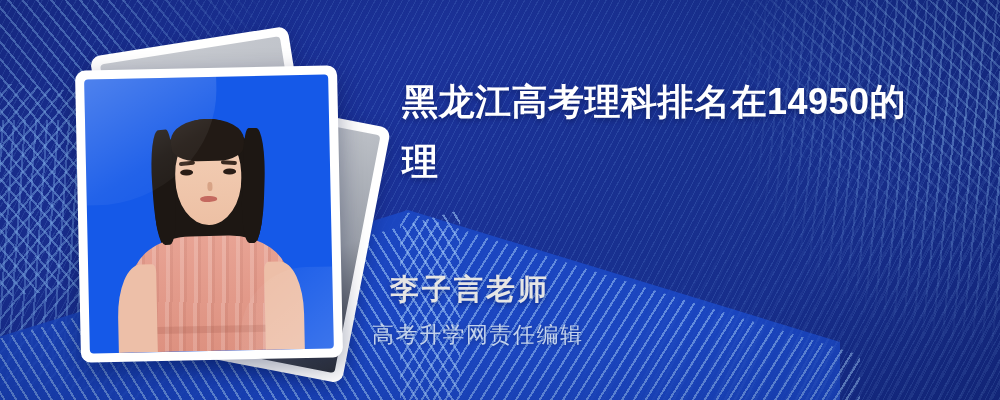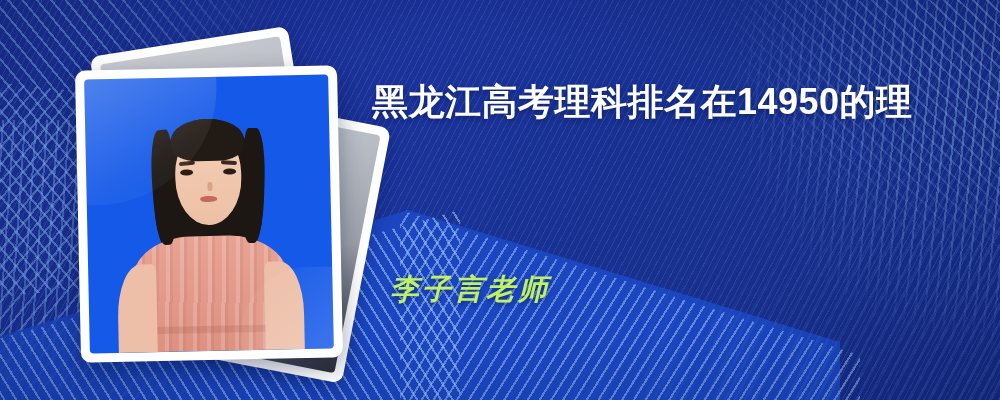--- a/index.html
+++ b/index.html
@@ -301,30 +301,29 @@
   .title{
     position:absolute;top:72px;left:0;
     width:570px;
     color:#ffffff;
     font-size:36px;
     font-weight:bold;
     line-height:60px;
     letter-spacing:0.5px;
     text-shadow:0 2px 5px rgba(4,14,60,0.45);
   }
-  .title .ln{display:block;}
+  .title .ln{display:block;margin-left:30px;}
 
   .author{
     position:absolute;top:270px;left:18px;
-    color:#bef264;
+    color:#e5e5e5;
     font-size:29px;
     font-weight:bold;
     letter-spacing:3px;
     text-shadow:0 2px 5px rgba(4,14,60,0.45);
-    font-style:italic;
   }
   .role{
     position:absolute;top:320px;left:0px;
     color:#c2d2ec;
     font-size:22px;
     font-weight:normal;
     letter-spacing:1.5px;
     text-shadow:0 1px 4px rgba(4,14,60,0.40);
   }
 </style>
@@ -385,15 +384,16 @@
       </div>
     </div>
   </div>
 
   <div class="textblock">
     <div class="title">
       <span class="ln">黑龙江高考理科排名在14950的理</span>
     </div>
 
     <div class="author">李子言老师</div>
+    <div class="role">高考升学网责任编辑</div>
   </div>
 
 </div>
 
 </body></html>

